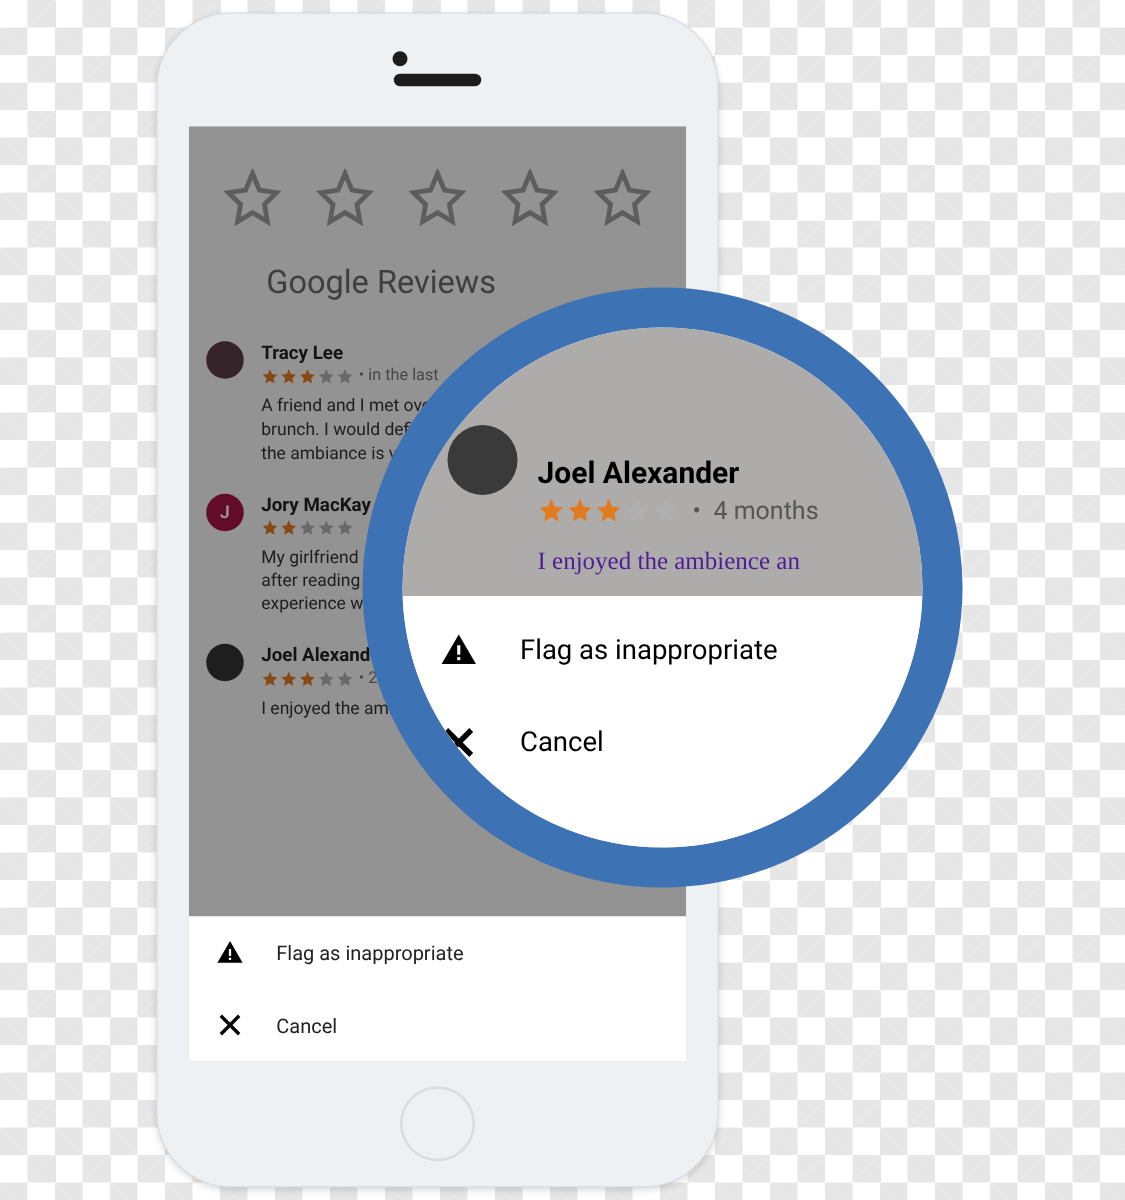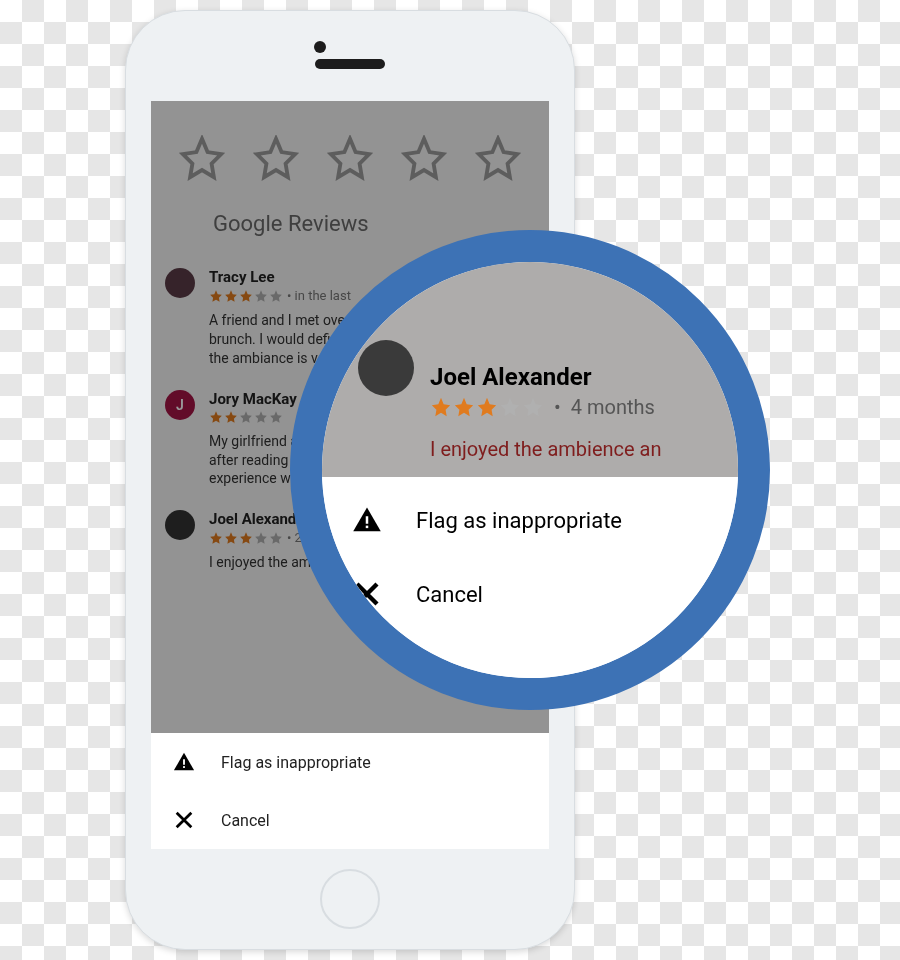--- a/index.html
+++ b/index.html
@@ -32,21 +32,21 @@
   .phone .home { position:absolute; bottom:20px; left:50%; transform:translateX(-50%);
     width:60px; height:60px; border:2px solid #d8dde1; border-radius:50%; background:#eef1f3;}
   .screen {
     position:absolute; left:25px; right:25px; top:90px; bottom:100px;
     background:#f5f5f5; overflow:hidden;
   }
   .content { position:absolute; inset:0; background:#f5f5f5; }
   .overlay { position:absolute; inset:0; background:rgba(0,0,0,.4); }
   .stars-row { display:flex; gap:28px; justify-content:center; padding:34px 0 22px; }
   .star-outline svg{ width:46px; height:46px; fill:none; stroke:#9b9b9b; stroke-width:2;}
-  .section-title{font-size:22px;color:#6a6a6a;padding:4px 62px 24px;}
+  .section-title{font-size:26px;color:#6a6a6a;padding:4px 62px 24px;}
   .review{display:flex;gap:14px;padding:8px 14px 14px;}
   .avatar{width:30px;height:30px;border-radius:50%;flex-shrink:0;display:flex;
     align-items:center;justify-content:center;color:#fff;font-size:14px;font-weight:600;}
   .rev-body{flex:1;}
   .rev-name{font-weight:700;font-size:15px;color:#222;margin-bottom:2px;}
   .rev-meta{font-size:13px;color:#777;margin-bottom:8px;display:flex;align-items:center;gap:4px;}
   .rev-text{font-size:14px;color:#333;line-height:1.35;}
   .stars-small{display:inline-flex;gap:1px;}
   .stars-small svg{width:14px;height:14px;}
   .sheet{position:absolute;left:0;right:0;bottom:0;background:#fff;}
@@ -58,21 +58,21 @@
     border-radius:50%; overflow:hidden; border:32px solid #3d72b5;
     background:#fff;}
   .mag-top{position:absolute;left:0;right:0;top:0;height:215px;background:#aeacab;
     display:flex;align-items:flex-end;padding:0 0 16px 36px;gap:16px;}
   .mag-avatar{width:56px;height:56px;border-radius:50%;background:#3a3a3a;flex-shrink:0;
     align-self:flex-start;margin-top:78px;}
   .mag-info{padding-top:70px;}
   .mag-name{font-weight:700;font-size:24px;color:#000;}
   .mag-meta{display:flex;align-items:center;gap:10px;font-size:20px;color:#555;margin-top:4px;}
   .mag-meta .stars-small svg{width:22px;height:22px;}
-  .mag-text{font-size:20px;color:#7f1d1d;margin-top:18px;}
+  .mag-text{font-size:20px;color:#4c1d95;margin-top:18px;font-family:Liberation Serif, serif;}
   .mag-sheet{position:absolute;left:0;right:0;top:215px;bottom:0;background:#fff;padding-top:6px;}
   .mag-row{display:flex;align-items:center;gap:34px;padding:22px 30px;font-size:22px;color:#000;}
   .mag-row svg{width:30px;height:30px;}
 </style>
 </head>
 <body>
 
 <div class="phone">
   <div class="camera"></div>
   <div class="speaker"></div>

